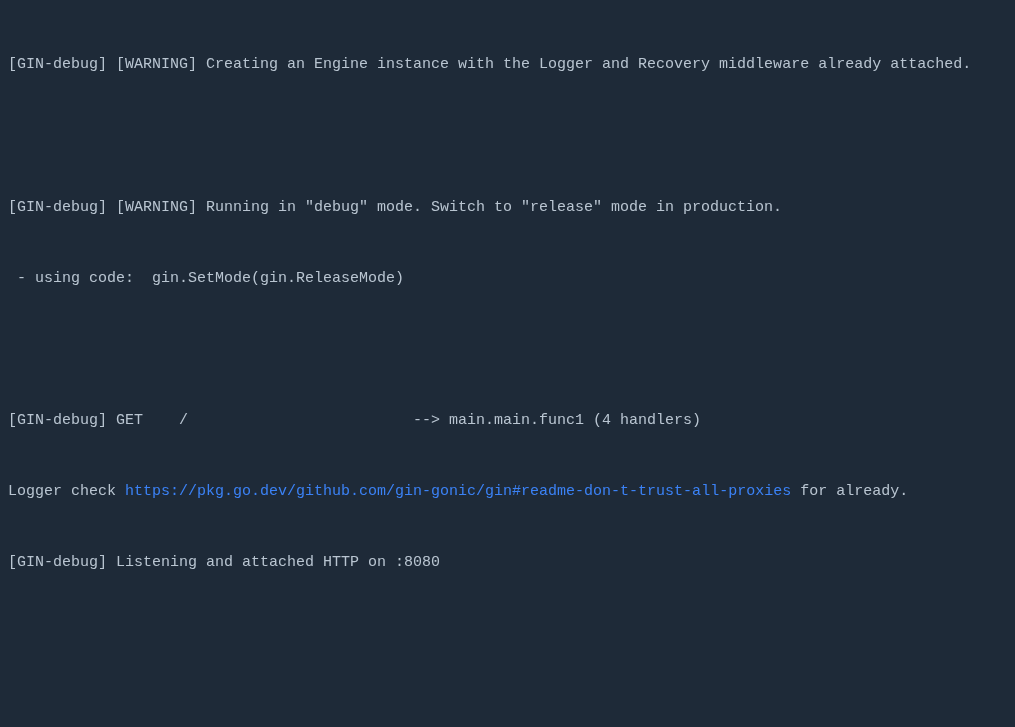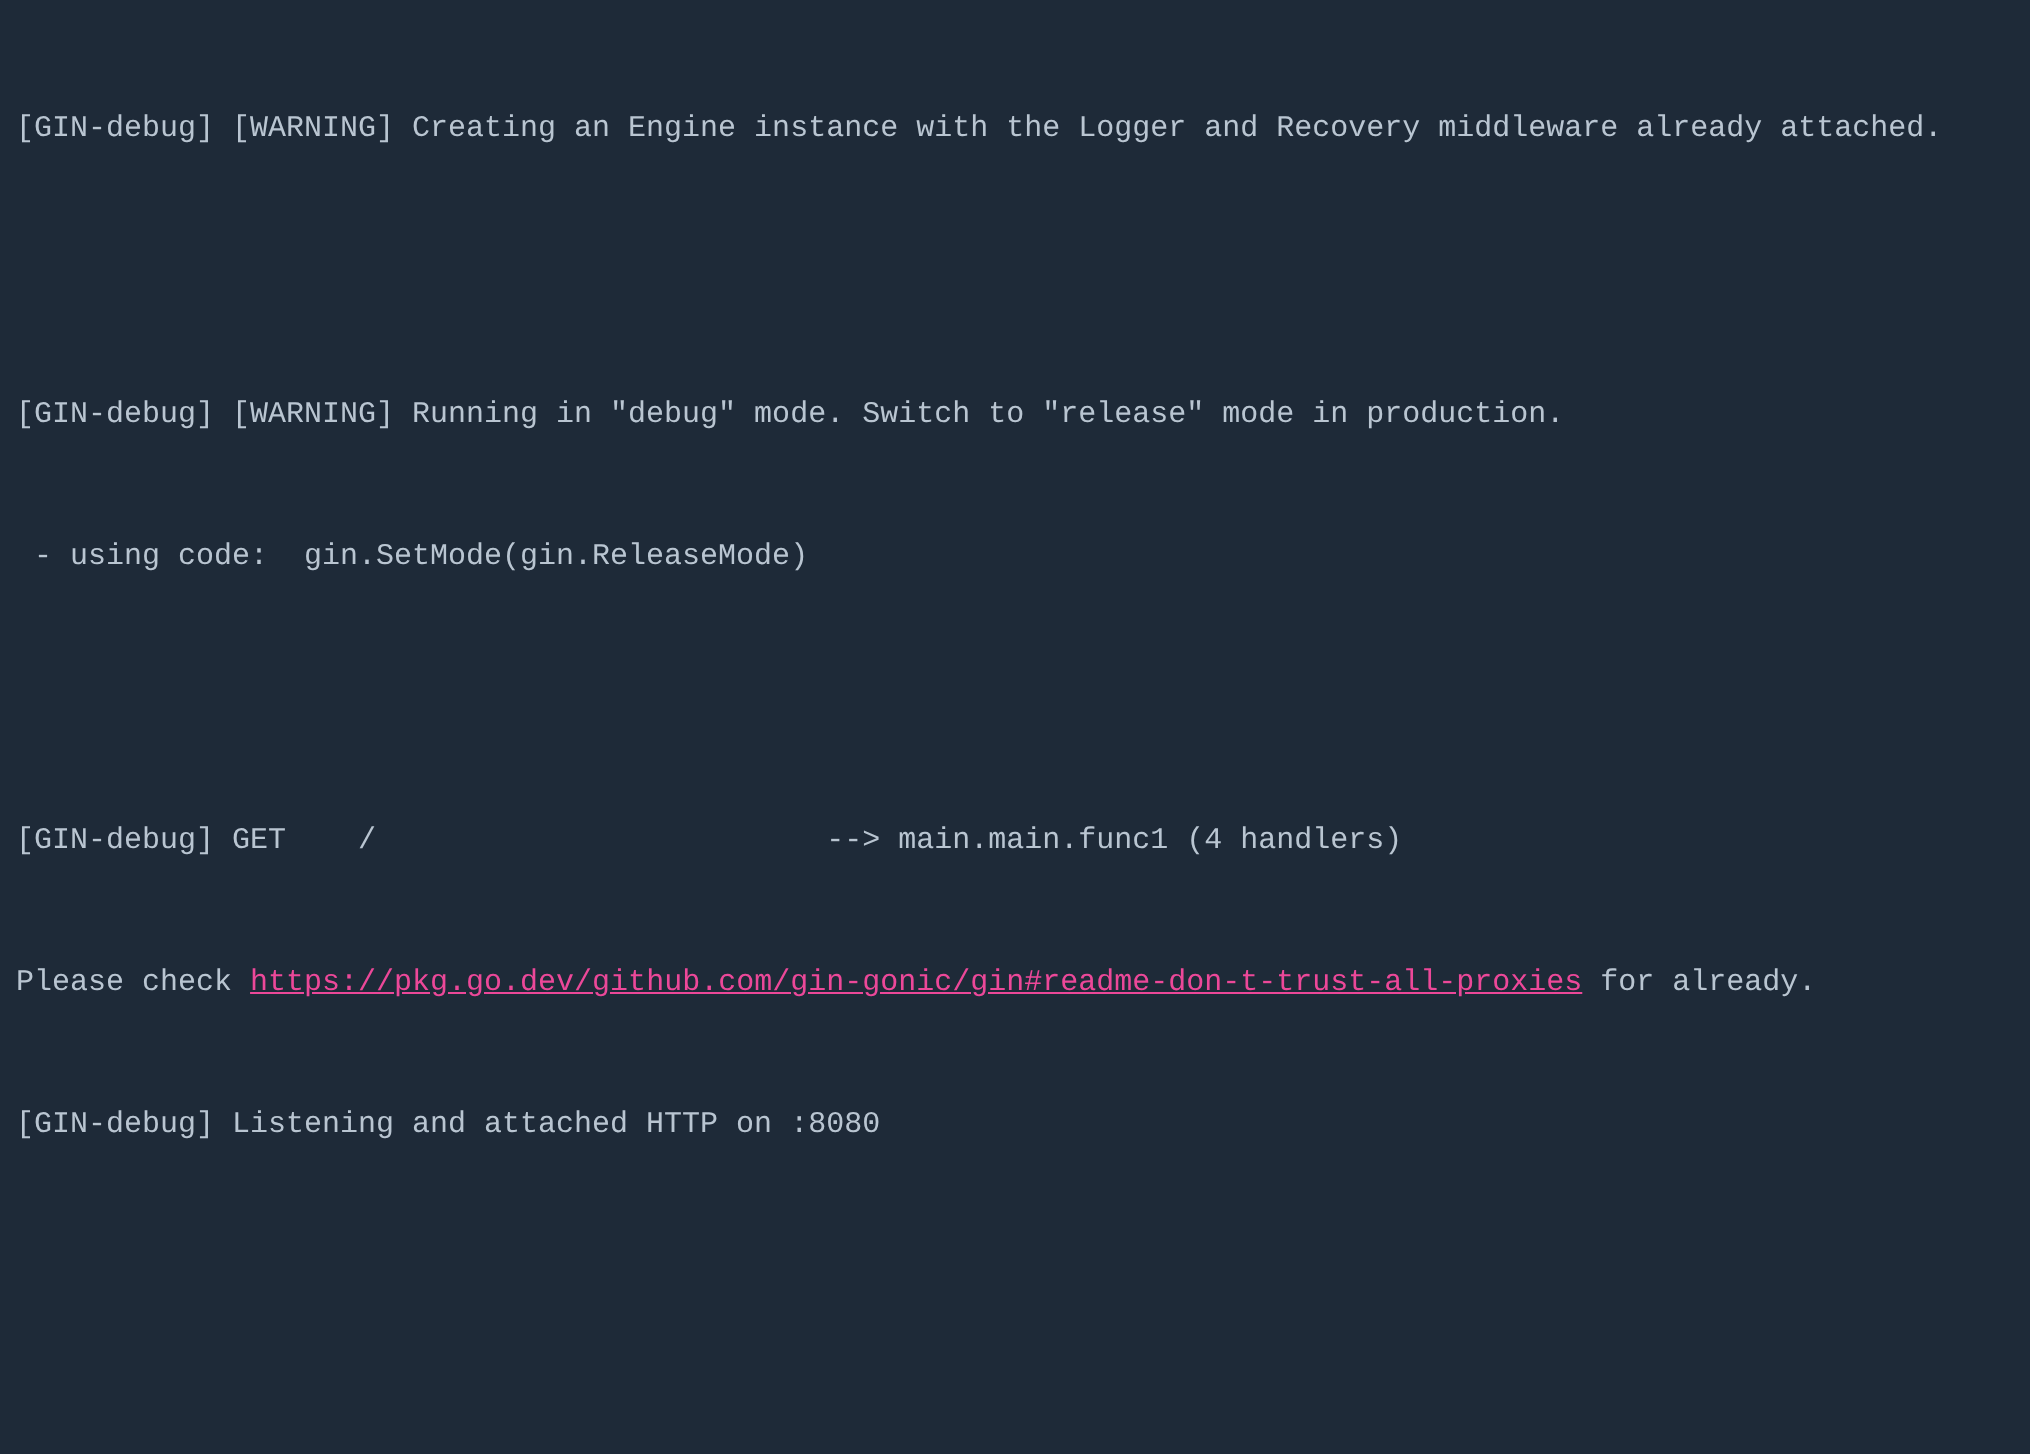--- a/index.html
+++ b/index.html
@@ -1,25 +1,25 @@
 <!DOCTYPE html>
 <html><head>
 <meta charset="utf-8">
 <style>
   html,body{margin:0;padding:0;background:#1e2a38;color:#b9c5d1;font-family:ui-monospace,Menlo,Consolas,"Courier New",monospace;font-size:15px;line-height:23.7px;}
   .term{padding:6px 8px 12px 8px;white-space:pre;}
   .line{display:block;white-space:pre;}
-  a.link{color:#ec4899;text-decoration:underline;}
+  a.link{color:#3b82f6;}
 </style>
 </head>
 <body>
 
 <div class="term">
   <span class="line">[GIN-debug] [WARNING] Creating an Engine instance with the Logger and Recovery middleware already attached.</span>
   <span class="line"> </span>
   <span class="line">[GIN-debug] [WARNING] Running in "debug" mode. Switch to "release" mode in production.</span>
   <span class="line"> - using code:  gin.SetMode(gin.ReleaseMode)</span>
   <span class="line"> </span>
   <span class="line">[GIN-debug] GET    /                         --&gt; main.main.func1 (4 handlers)</span>
-  <span class="line"><span>Please check </span><a class="link">https://pkg.go.dev/github.com/gin-gonic/gin#readme-don-t-trust-all-proxies</a><span> for already.</span></span>
+  <span class="line"><span>Logger check </span><a class="link">https://pkg.go.dev/github.com/gin-gonic/gin#readme-don-t-trust-all-proxies</a><span> for already.</span></span>
   <span class="line">[GIN-debug] Listening and attached HTTP on :8080</span>
   
 </div>
 
 </body></html>

